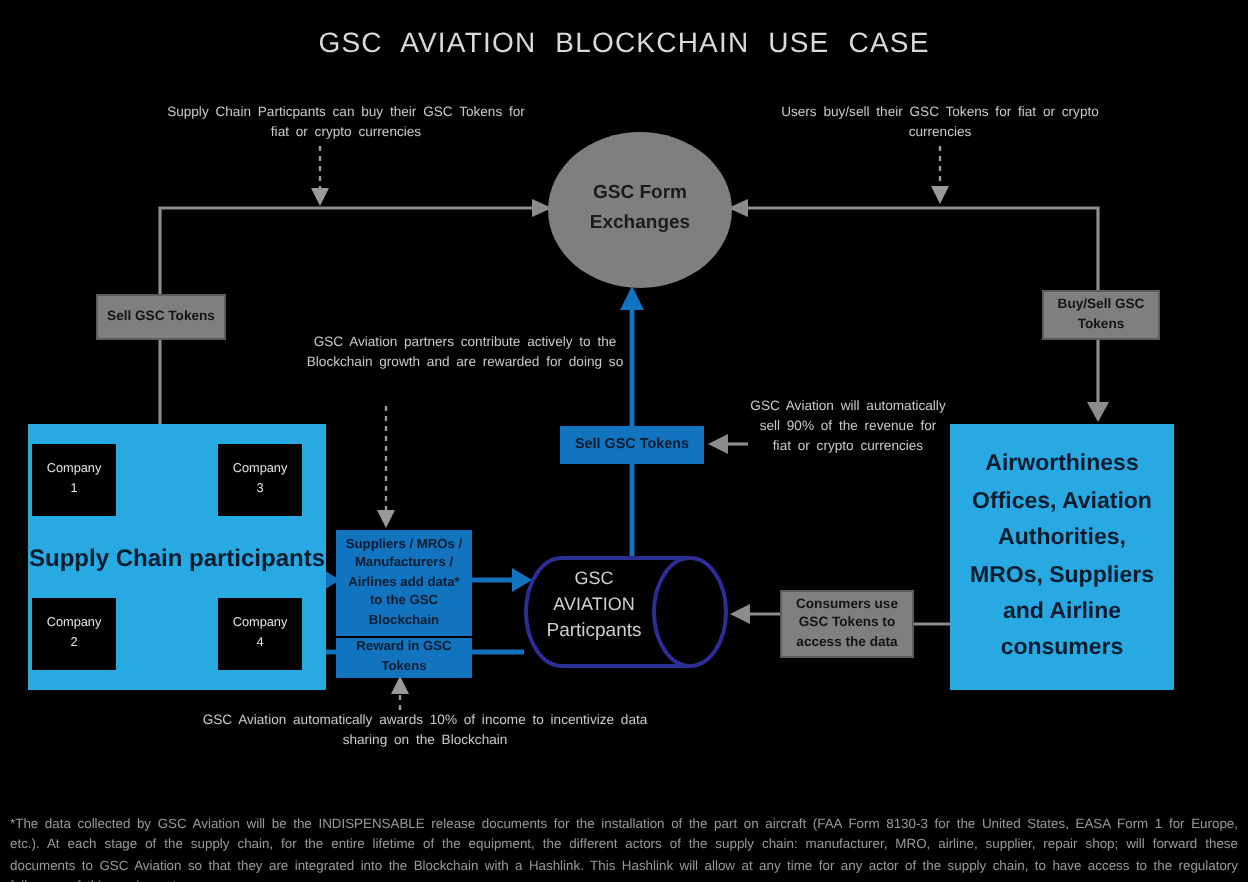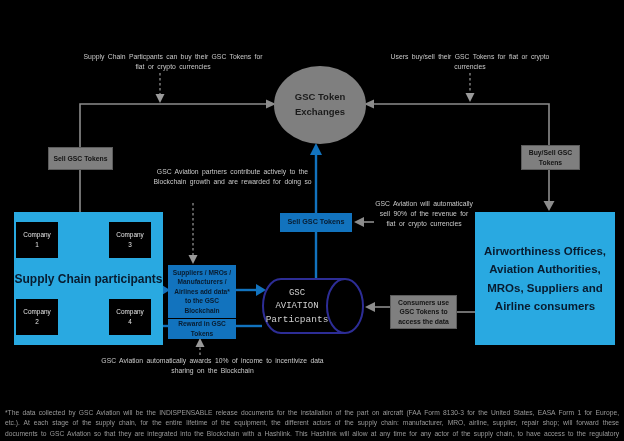--- a/index.html
+++ b/index.html
@@ -32,28 +32,28 @@
   .g-buysell{left:521px;top:145px;width:59px;height:25px;padding:0 6px;}
   .g-consumers{left:390px;top:295px;width:67px;height:34px;padding:0 5px;}
   .bluebox{background:var(--blue);display:flex;align-items:center;justify-content:center;
     text-align:center;color:var(--textDark);font-size:6.6px;font-weight:700;line-height:1.45;}
   .b-sell{left:280px;top:213px;width:72px;height:19px;font-size:7.2px;}
   .b-suppliers{left:168px;top:265px;width:68px;height:53px;padding:0 3px;}
   .b-reward{left:168px;top:319px;width:68px;height:20px;}
   .bigbox{background:var(--cyan);display:flex;align-items:center;justify-content:center;
     text-align:center;color:var(--textDark);font-weight:600;}
   .bb-left{left:14px;top:212px;width:149px;height:133px;font-size:12px;line-height:1.5;}
-  .bb-right{left:475px;top:212px;width:140px;height:133px;font-size:11.5px;line-height:1.6;padding:0 8px;}
+  .bb-right{left:475px;top:212px;width:112px;height:133px;font-size:11.5px;line-height:1.6;padding:0 8px;}
   .company{position:absolute;background:#000;color:#e4e4e4;font-size:6.4px;font-weight:500;
     line-height:1.6;display:flex;align-items:center;justify-content:center;text-align:center;
     width:42px;height:36px;padding:0 8px;}
   .c-tl{left:2px;top:10px;} .c-tr{left:95px;top:10px;}
   .c-bl{left:2px;top:87px;} .c-br{left:95px;top:87px;}
   .cyl-label{left:266px;top:283px;width:62px;height:48px;display:flex;flex-direction:column;
-    align-items:center;justify-content:center;color:#cfcfcf;font-size:9px;line-height:1.45;text-align:center;font-family:Liberation Mono, monospace;}
+    align-items:center;justify-content:flex-start;color:#cfcfcf;font-size:9px;line-height:1.45;text-align:center;}
   .cyl-label span:nth-child(3){font-size:9.5px;}
   .footnote{left:5px;top:408px;width:614px;color:var(--footnote);font-size:6.7px;
     line-height:1.55;text-align:justify;word-spacing:1.2px;}
   .ln{stroke:var(--line);stroke-width:1.6;fill:none;}
   .ah{fill:var(--line);stroke:none;}
   .dash{stroke:var(--dash);stroke-width:1.2;stroke-dasharray:2.5 2.5;fill:none;}
   .dah{fill:var(--dash);stroke:none;}
   .bln{stroke:var(--blue);stroke-width:2.4;fill:none;}
   .bah{fill:var(--blue);stroke:none;}
   .cylb{stroke:var(--cylinderBorder);stroke-width:2;fill:none;}
@@ -127,29 +127,30 @@
       <polygon class="bah" points="152,326 162,320.5 162,331.5"></polygon>
     </g>
 
     <g>
       <path class="cylf" d="M345,279 L281,279 A18,27 0 0 0 281,333 L345,333 Z"></path>
       <path class="cylb" d="M345,279 L281,279 A18,27 0 0 0 281,333 L345,333"></path>
       <ellipse cx="345" cy="306" rx="18" ry="27" fill="#000" stroke="var(--cylinderBorder)" stroke-width="2"></ellipse>
     </g>
   </svg>
 
+  <div class="abs title">GSC AVIATION BLOCKCHAIN USE CASE</div>
 
   <div class="abs note n-supply">Supply Chain Particpants can buy their GSC Tokens for fiat or crypto currencies</div>
   <div class="abs note n-users">Users buy/sell their GSC Tokens for fiat or crypto currencies</div>
   <div class="abs note n-partners">GSC Aviation partners contribute actively to the Blockchain growth and are rewarded for doing so</div>
   <div class="abs note n-autosell">GSC Aviation will automatically sell 90% of the revenue for fiat or crypto currencies</div>
   <div class="abs note n-awards">GSC Aviation automatically awards 10% of income to incentivize data sharing on the Blockchain</div>
 
   <div class="abs circle">
-    <span>GSC Token Exchanges</span>
+    <span>GSC Form Exchanges</span>
   </div>
 
   <div class="abs graybox g-sell">Sell GSC Tokens</div>
   <div class="abs graybox g-buysell">Buy/Sell GSC Tokens</div>
 
   <div class="abs bluebox b-sell">Sell GSC Tokens</div>
 
   <div class="abs bigbox bb-left">
     <span>Supply Chain participants</span>
     <div class="company c-tl">Company 1</div>

